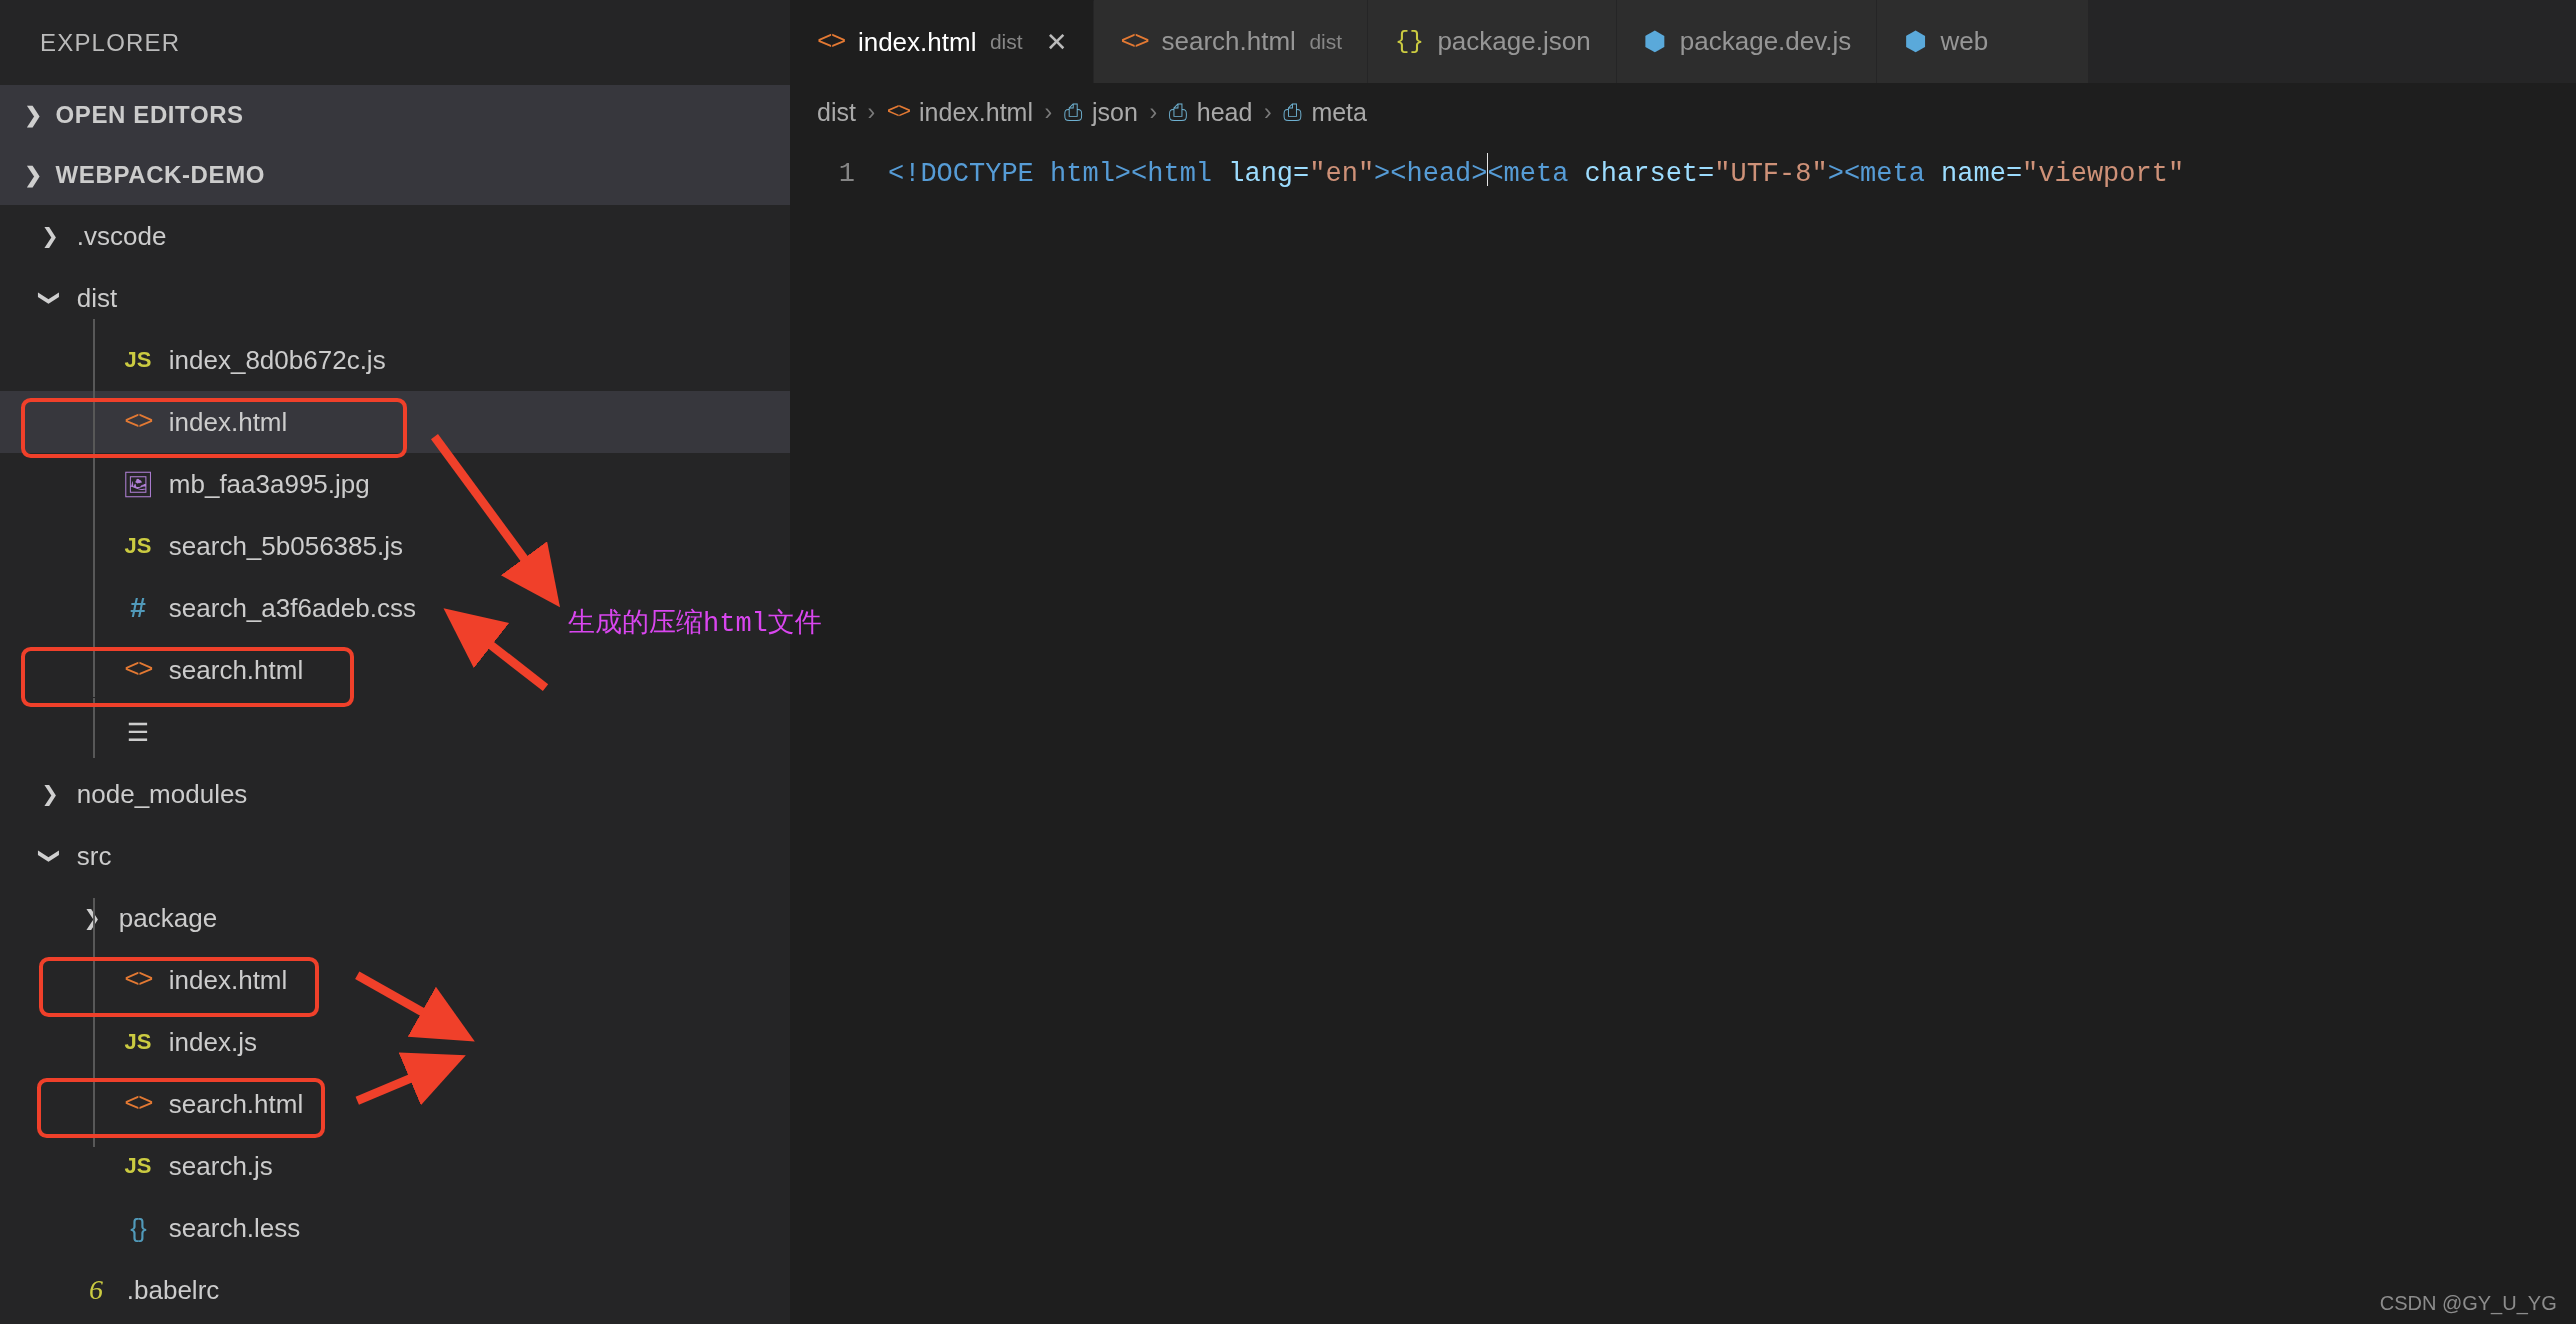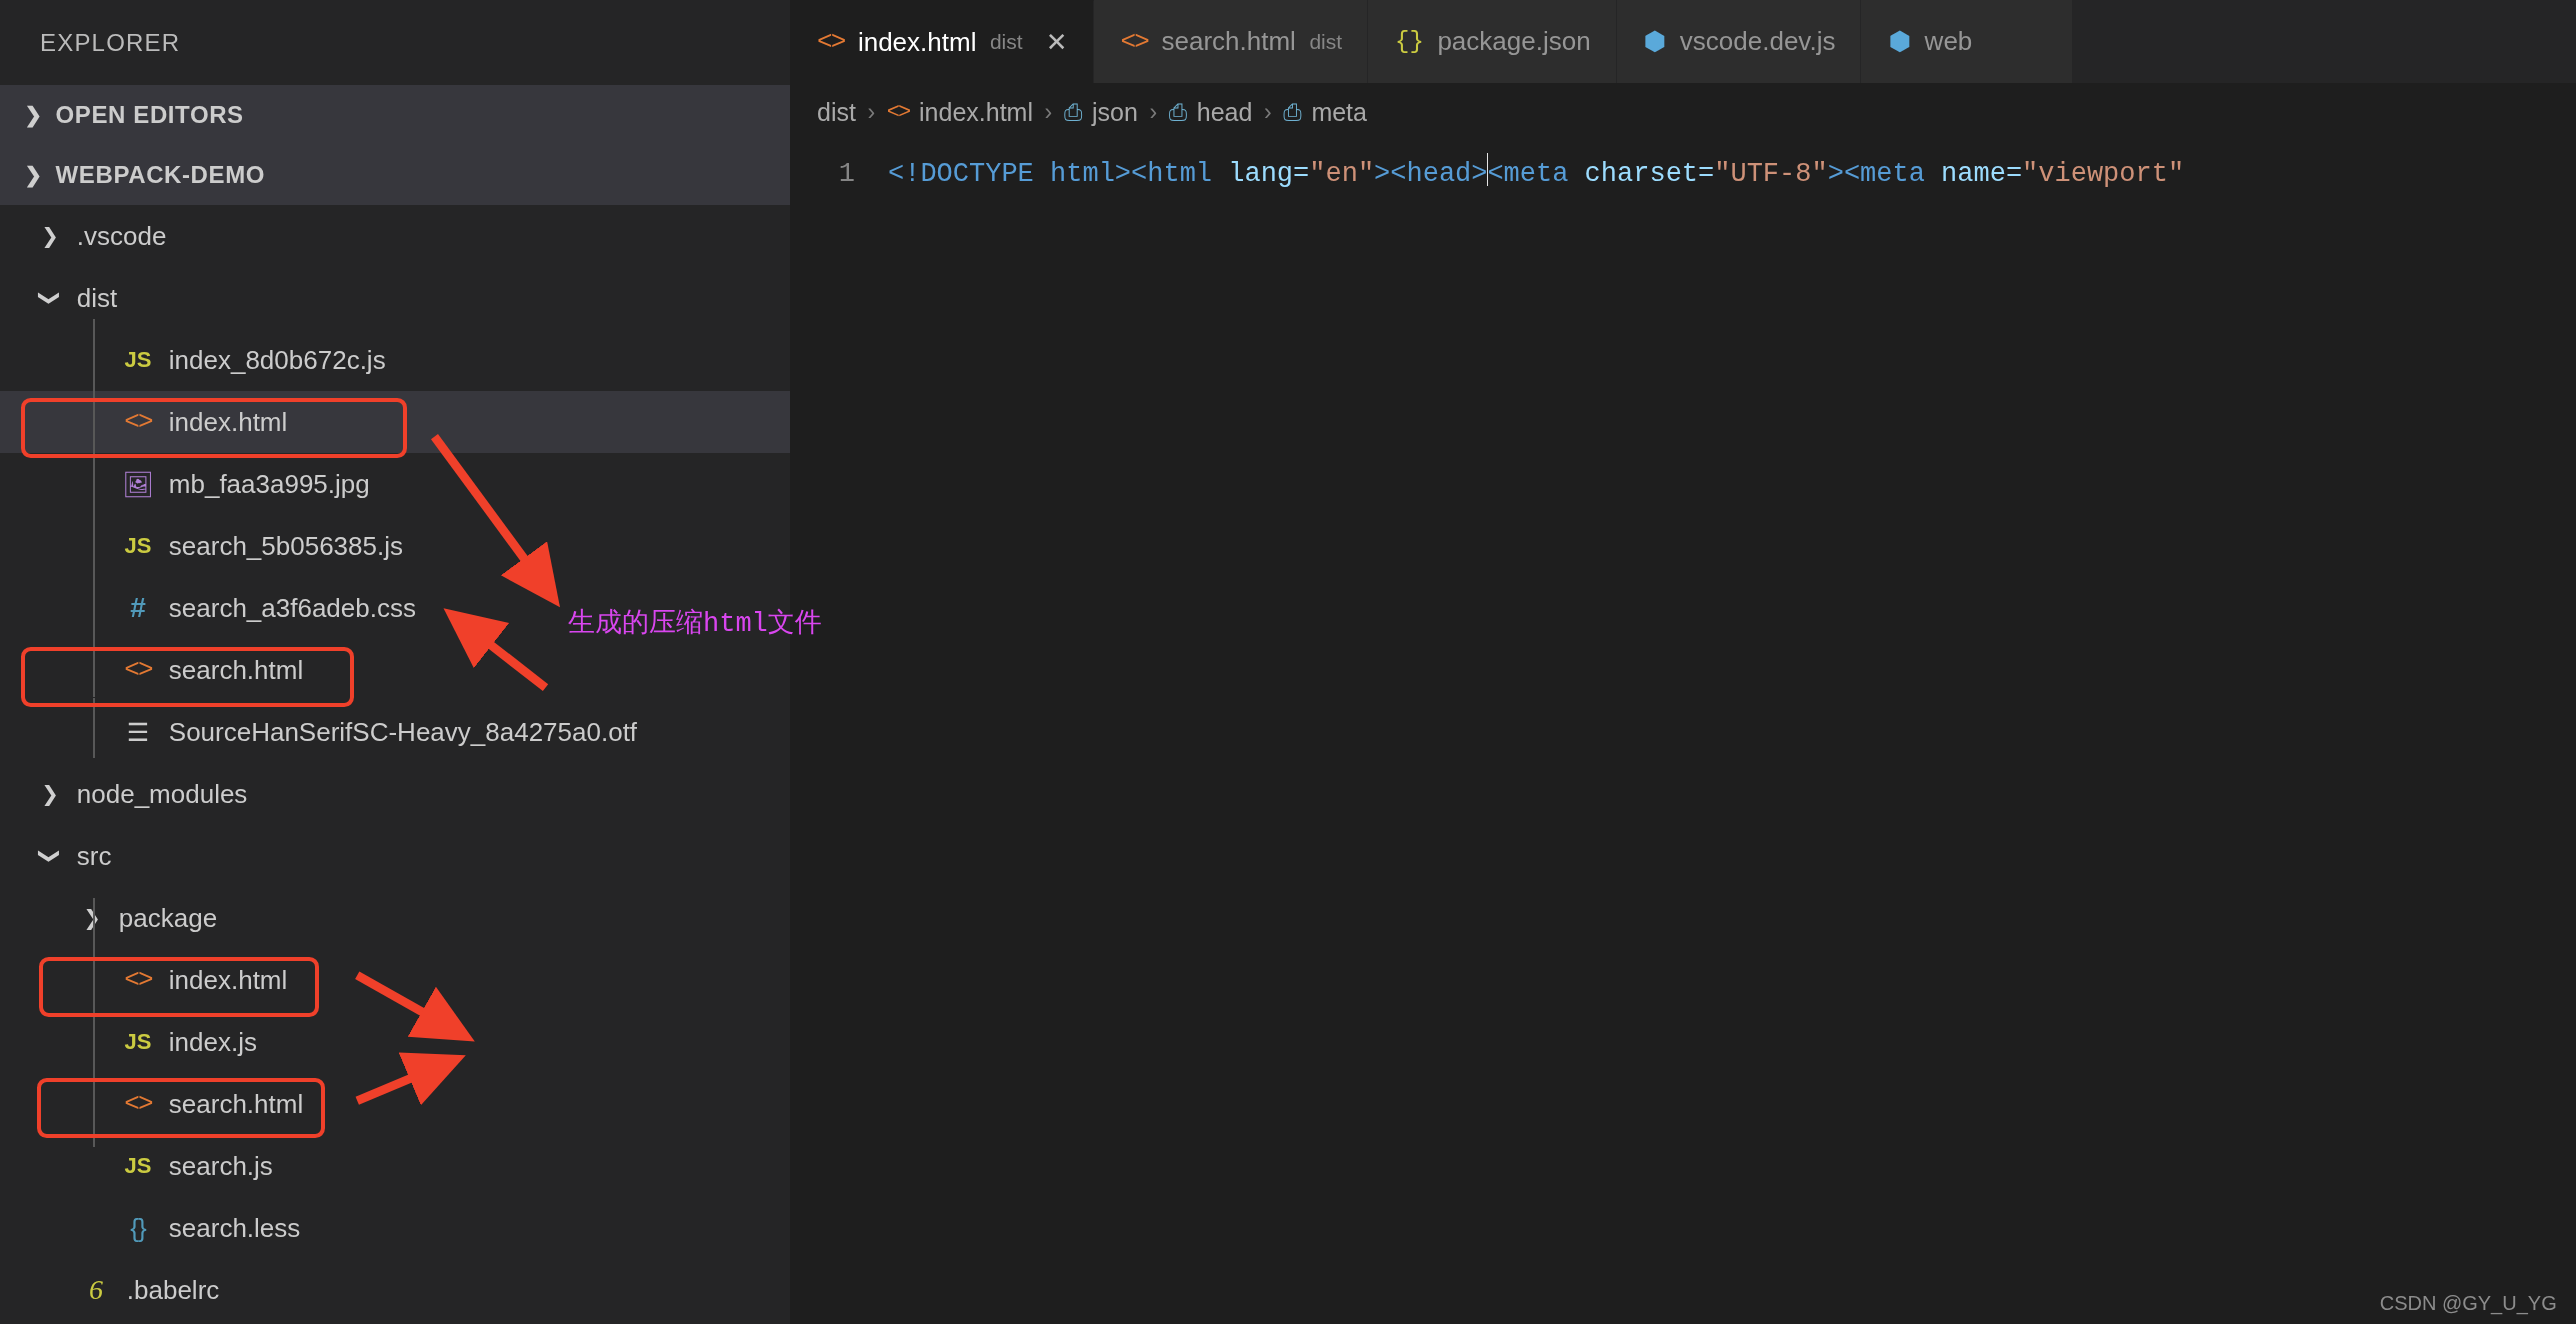--- a/index.html
+++ b/index.html
@@ -220,21 +220,20 @@
             <span class="ic-html">&lt;&gt;</span>
           </span>
           <span class="label">search.html</span>
         </div>
         <div class="row">
           <span class="indent" style="width:71px"></span>
           <span class="twisty-cell"></span>
           <span class="icon-cell">
             <span class="ic-font">☰</span>
           </span>
-          <span class="label">SourceHanSerifSC-Heavy_8a4275a0.otf</span>
         </div>
         <div class="row">
           <span class="indent" style="width:29px"></span>
           <span class="twisty-cell">❯</span>
           <span class="label">node_modules</span>
         </div>
         <div class="row">
           <span class="indent" style="width:29px"></span>
           <span class="twisty-cell" style="display:inline-block;transform:rotate(90deg)">❯</span>
           <span class="label">src</span>
@@ -310,21 +309,21 @@
           <span class="ic-html">&lt;&gt;</span>
           <span class="tabname">search.html</span>
           <span class="tabdesc">dist</span>
         </div>
         <div class="tab">
           <span class="tab-icon-json">{}</span>
           <span class="tabname">package.json</span>
         </div>
         <div class="tab">
           <span class="tab-icon-webpack">⬢</span>
-          <span class="tabname">vscode.dev.js</span>
+          <span class="tabname">package.dev.js</span>
         </div>
         <div class="tab">
           <span class="tab-icon-webpack">⬢</span>
           <span class="tabname">web</span>
         </div>
       </div>
     <div class="breadcrumb" id="breadcrumb">
         <span class="crumb">
           <span>dist</span>
         </span>

